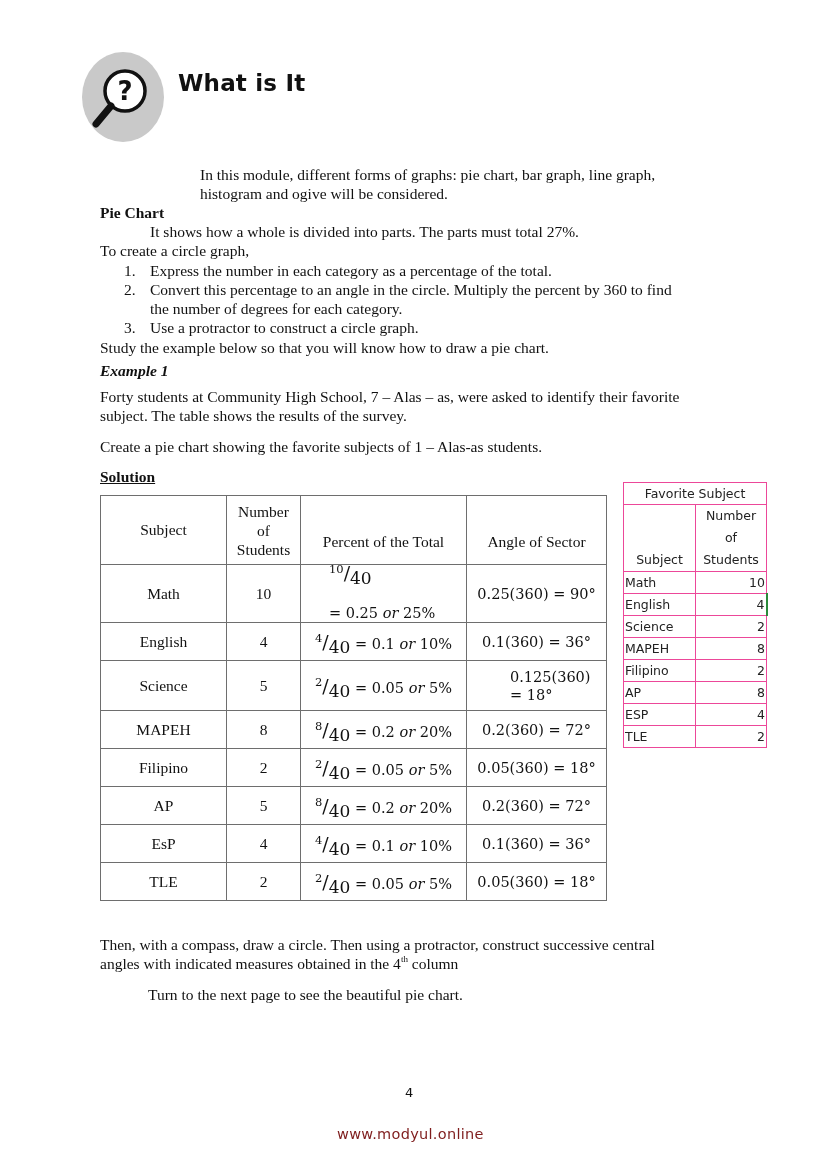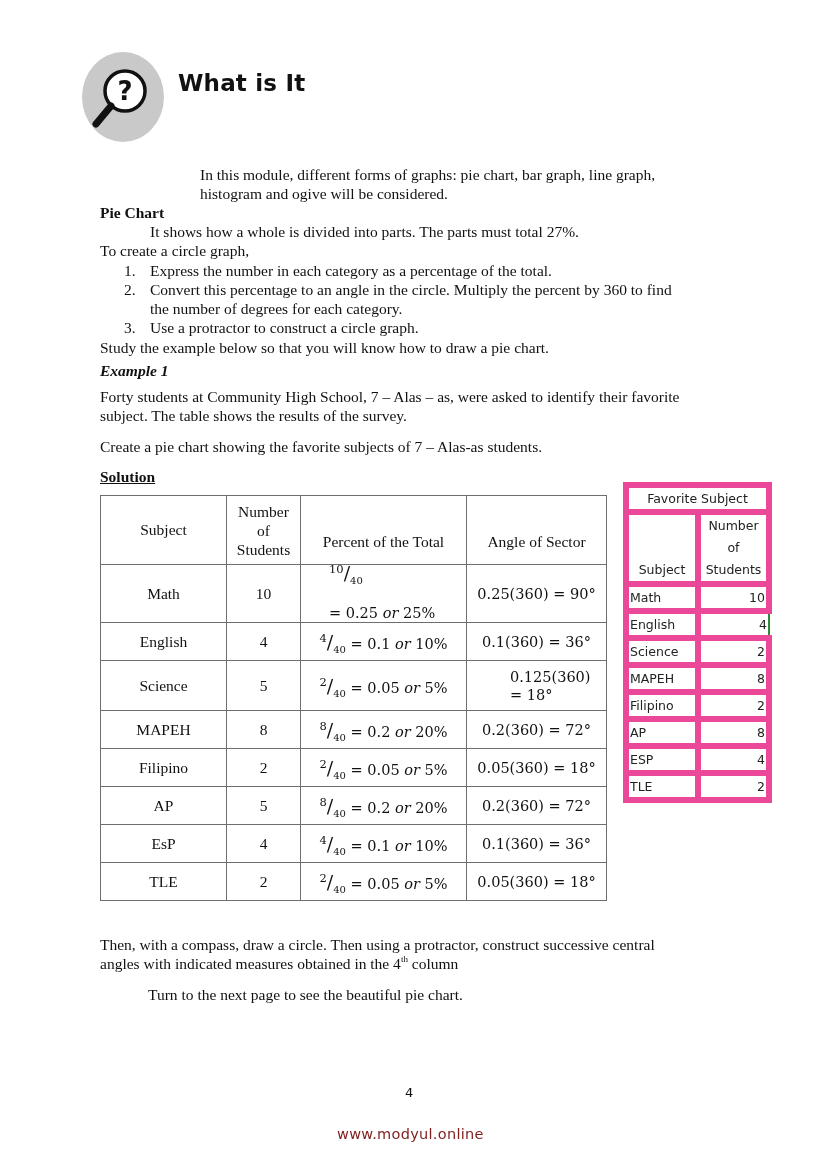--- a/index.html
+++ b/index.html
@@ -17,27 +17,27 @@
 
   
   table.main { position:absolute; left:100px; top:495px; border-collapse:collapse;
                font-family:"Liberation Serif", serif; font-size:15.5px; }
   table.main td { border:1px solid #6e6e6e; padding:0; text-align:center; vertical-align:middle; }
   table.main td.c4 { border-left:1.5px solid #9a9a9a; }
   .math { font-family:"DejaVu Serif", serif; font-size:14.5px; }
   .frac { white-space:nowrap; }
   .num { font-size:11.5px; position:relative; top:-7px; }
   .slash { font-size:19px; }
-  .den { font-size:10px; position:relative; top:4px; }
+  .den { font-size:17px; position:relative; top:4px; }
   i.or { font-style:italic; }
 
   
   table.xl { position:absolute; left:623px; top:482px; border-collapse:collapse;
              font-family:"DejaVu Sans", sans-serif; font-size:12.5px; color:#222; }
-  table.xl td { border:6px solid #ec4899; padding:0 1px; height:21px; line-height:21px; white-space:nowrap;margin-top:46px; }
+  table.xl td { border:1px solid #ec4899; padding:0 1px; height:21px; line-height:21px; white-space:nowrap;margin-top:46px; }
   .pagenum { position:absolute; left:405px; top:1085px; font-family:"DejaVu Sans", sans-serif; font-size:13px; }
   .watermark { position:absolute; left:337px; top:1126px; font-family:"DejaVu Sans", sans-serif;
                font-size:14.5px; color:#7f1d1d; letter-spacing:0.3px; }
 </style>
 </head>
 <body>
 
 <div class="icon-circle">
   <svg width="82" height="90" viewBox="0 0 82 90">
     <circle cx="43" cy="39" r="20" fill="#fff" stroke="#111" stroke-width="3.5"></circle>
@@ -59,21 +59,21 @@
 <div class="line" style="left:124px; top:280px;">2.</div>
 <div class="line" style="left:150px; top:280px;">Convert this percentage to an angle in the circle. Multiply the percent by 360 to find</div>
 <div class="line" style="left:150px; top:299px;">the number of degrees for each category.</div>
 <div class="line" style="left:124px; top:318px;">3.</div>
 <div class="line" style="left:150px; top:318px;">Use a protractor to construct a circle graph.</div>
 <div class="line" style="left:100px; top:338px;">Study the example below so that you will know how to draw a pie chart.</div>
 
 <div class="line bi" style="left:100px; top:361px;">Example 1</div>
 <div class="line" style="left:100px; top:387px;">Forty students at Community High School, 7 – Alas – as, were asked to identify their favorite</div>
 <div class="line" style="left:100px; top:406px;">subject. The table shows the results of the survey.</div>
-<div class="line" style="left:100px; top:437px;">Create a pie chart showing the favorite subjects of 7 – Alas-as students.</div>
+<div class="line" style="left:100px; top:437px;">Create a pie chart showing the favorite subjects of 1 – Alas-as students.</div>
 <div class="line u" style="left:100px; top:467px;">Solution</div>
 
 <table class="main">
   <colgroup>
       <col style="width:126px">
       <col style="width:74px">
       <col style="width:166px">
       <col style="width:140px">
     </colgroup>
   <tbody>

